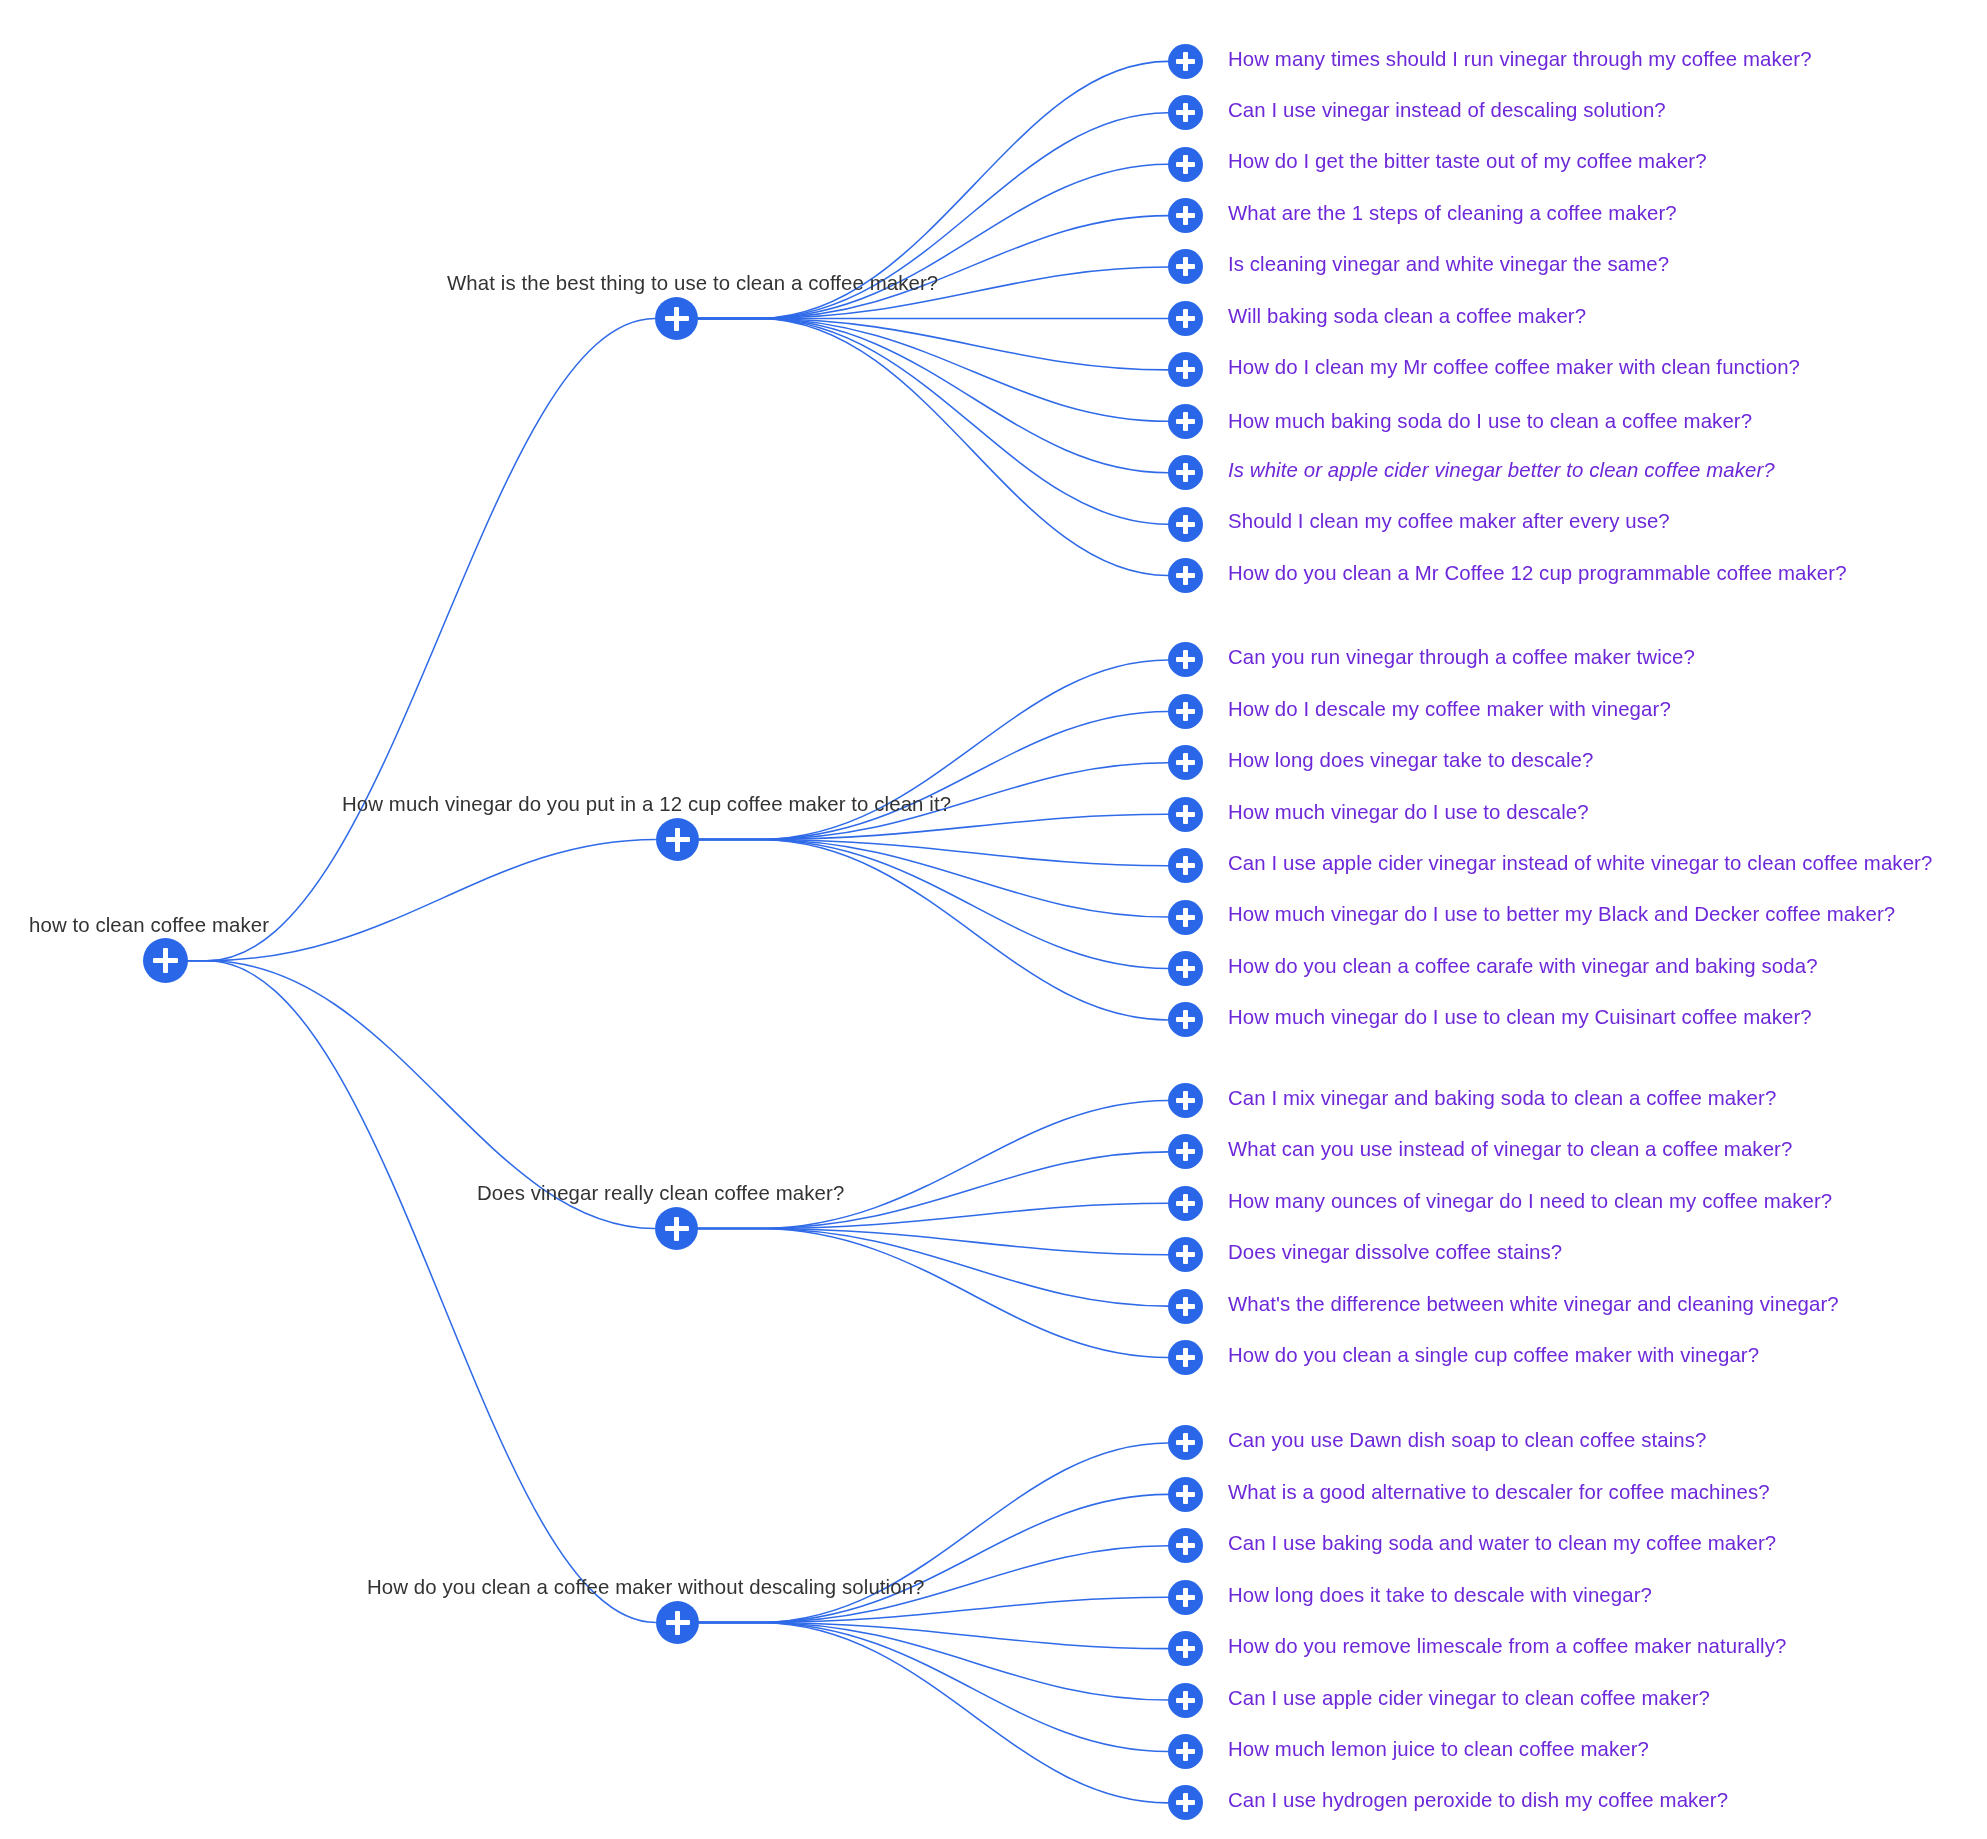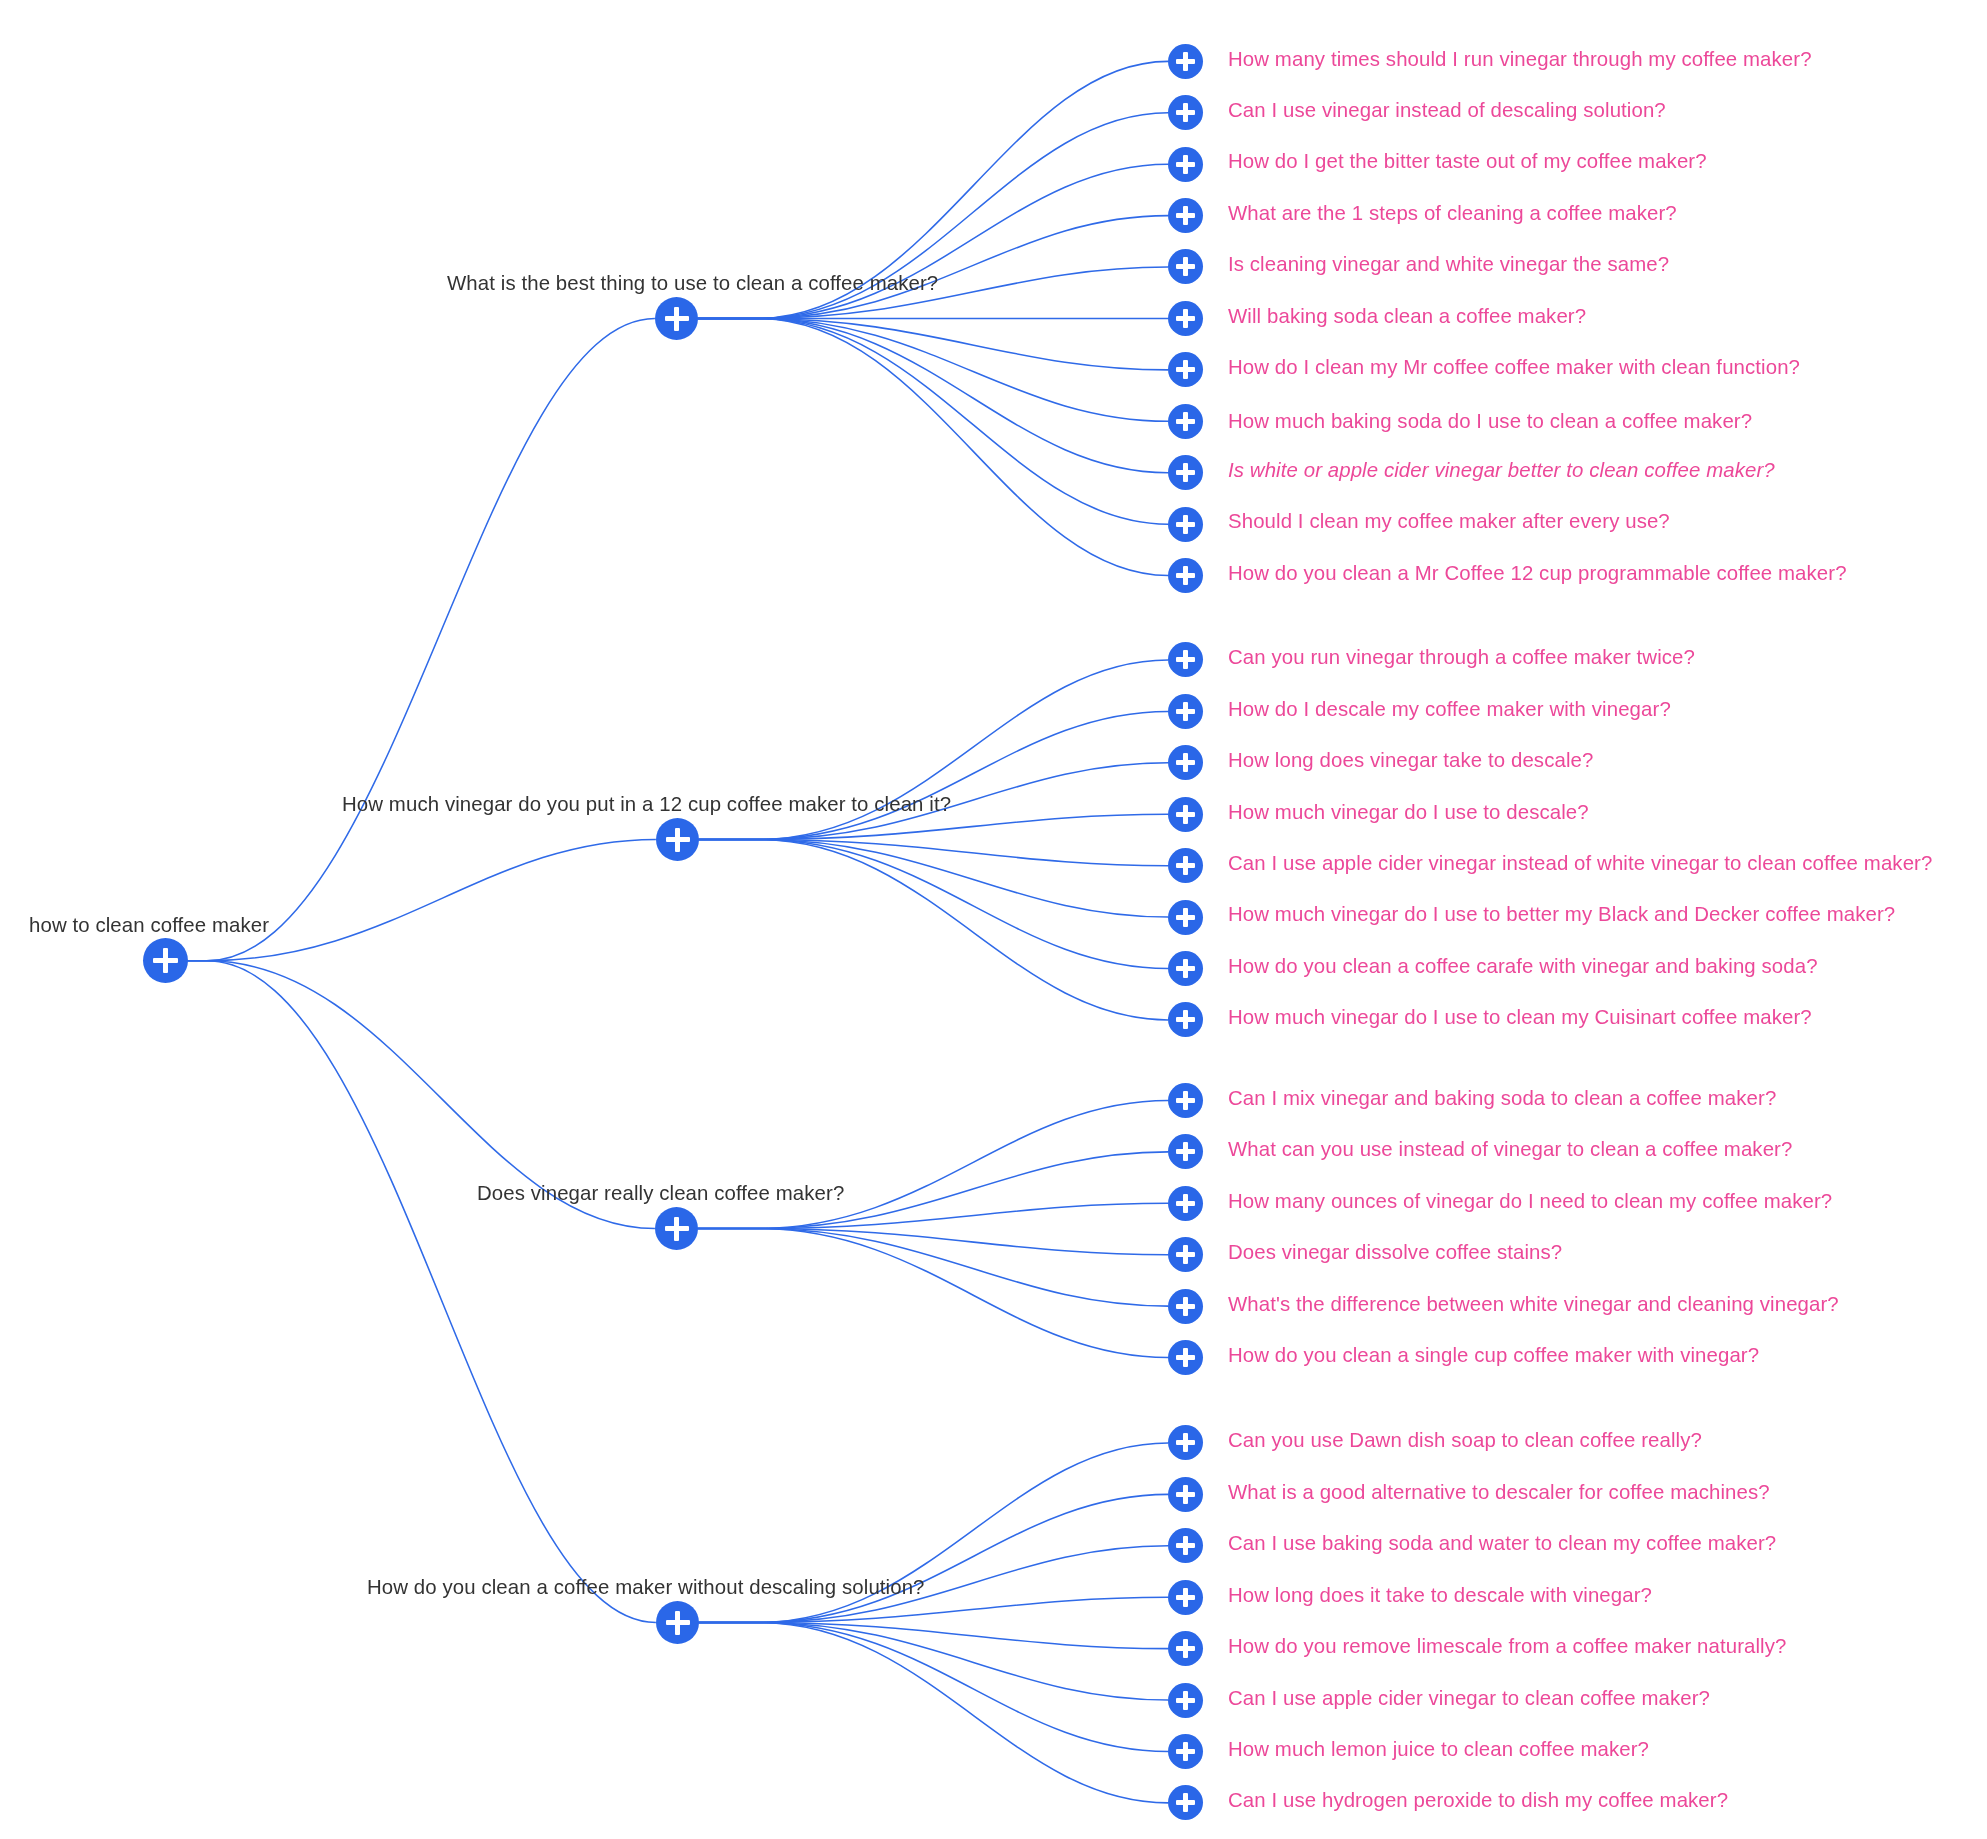--- a/index.html
+++ b/index.html
@@ -75,21 +75,21 @@
     font-size: 20.4px;
     font-weight: 500;
   }
   .label-branch {
     font-size: 20.4px;
     font-weight: 500;
   }
   .label-leaf {
     font-size: 20.4px;
     font-weight: 500;
-    color: #ec4899;
+    color: #6d28d9;
   }
 </style>
 </head>
 <body>
 
 <div id="canvas">
   <svg id="edges" viewBox="0 0 2048 1896" width="1987" height="1840">
       <path d="M 193 990 L 213 990 C 407.03999999999996 990, 499.44 328, 675 328" fill="none" stroke="#2f6ae8" stroke-width="1.6"></path>
       <path d="M 719 328 L 781 328 C 958.66 328, 1043.26 63, 1204 63" fill="none" stroke="#2f6ae8" stroke-width="1.6"></path>
       <path d="M 719 328 L 781 328 C 958.66 328, 1043.26 116, 1204 116" fill="none" stroke="#2f6ae8" stroke-width="1.6"></path>
@@ -276,21 +276,21 @@
       <div class="label label-leaf" style="left: 1228px; top: 1344px;">How do you clean a single cup coffee maker with vinegar?</div>
       <div class="label label-branch" style="left: 367px; top: 1576px;">How do you clean a coffee maker without descaling solution?</div>
       <div class="node node-branch" style="left: 656px; top: 1601px;">
         <span class="plus-h"></span>
         <span class="plus-v"></span>
       </div>
       <div class="node node-leaf" style="left: 1168px; top: 1425px;">
         <span class="plus-h"></span>
         <span class="plus-v"></span>
       </div>
-      <div class="label label-leaf" style="left: 1228px; top: 1429px;">Can you use Dawn dish soap to clean coffee really?</div>
+      <div class="label label-leaf" style="left: 1228px; top: 1429px;">Can you use Dawn dish soap to clean coffee stains?</div>
       <div class="node node-leaf" style="left: 1168px; top: 1477px;">
         <span class="plus-h"></span>
         <span class="plus-v"></span>
       </div>
       <div class="label label-leaf" style="left: 1228px; top: 1481px;">What is a good alternative to descaler for coffee machines?</div>
       <div class="node node-leaf" style="left: 1168px; top: 1528px;">
         <span class="plus-h"></span>
         <span class="plus-v"></span>
       </div>
       <div class="label label-leaf" style="left: 1228px; top: 1532px;">Can I use baking soda and water to clean my coffee maker?</div>

